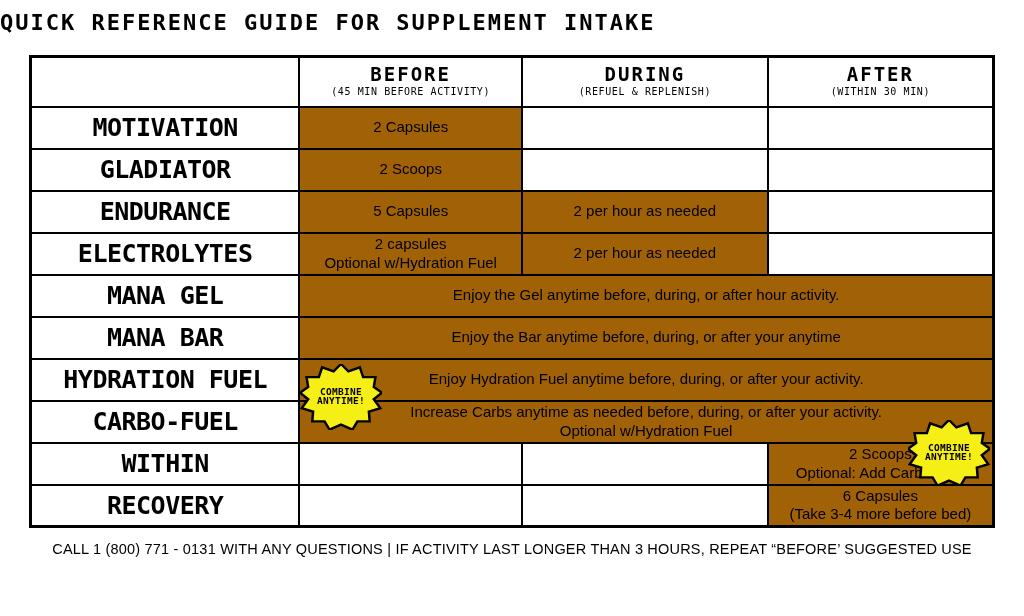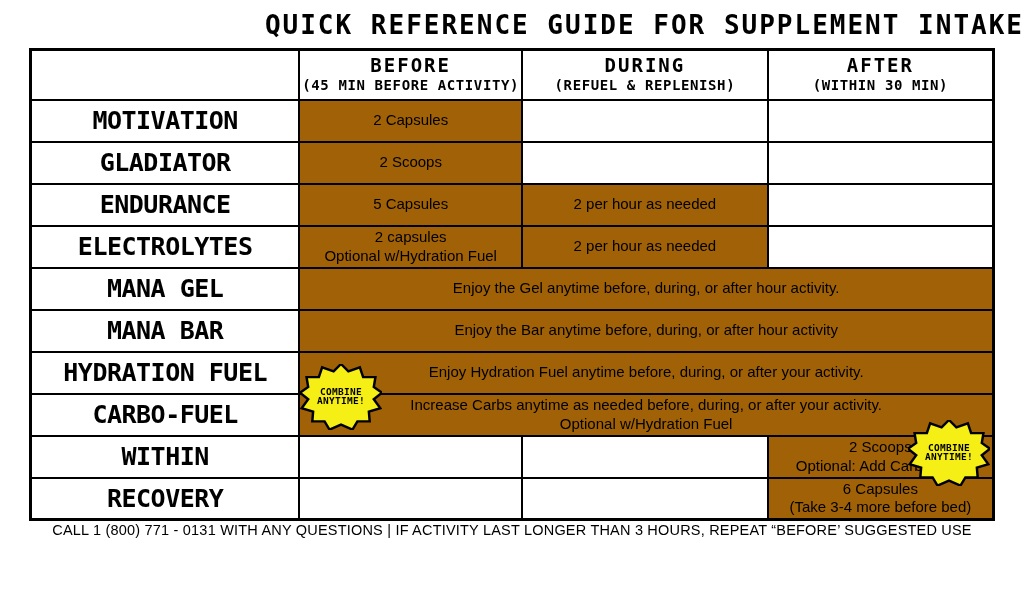--- a/index.html
+++ b/index.html
@@ -14,33 +14,33 @@
     color: #000000;
     overflow: hidden;
   }
   .page {
     position: relative;
     width: 1024px;
     height: 616px;
     box-sizing: border-box;
   }
   .title {
-    text-align: right;
-    font-family: "DejaVu Sans Mono", monospace;
-    font-weight: bold;
-    font-size: 26px;
+    text-align: left;
+    font-family: "DejaVu Sans Mono", monospace;
+    font-weight: bold;
+    font-size: 22px;
     letter-spacing: 2px;
     padding: 10px 0 8px 0;
     white-space: nowrap;
   }
   table.grid {
     border-collapse: collapse;
     table-layout: fixed;
     width: 966px;
-    margin: 0 auto;
+    margin: 12px auto;
     border: 3px solid #000;
   }
   table.grid td, table.grid th {
     border: 2px solid #000;
     padding: 0;
     vertical-align: middle;
     text-align: center;
   }
   col.c0 { width: 268px; }
   col.c1 { width: 222px; }
@@ -52,22 +52,22 @@
     height: 50px;
     font-family: "DejaVu Sans Mono", monospace;
   }
   .hdr .h-main {
     font-weight: bold;
     font-size: 19px;
     letter-spacing: 2px;
     line-height: 1.05;
   }
   .hdr .h-sub {
-    font-weight: bold;
-    font-size: 14px;
+    font-weight: normal;
+    font-size: 10px;
     letter-spacing: 0.6px;
     line-height: 1.3;
   }
   .rowlabel {
     font-family: "DejaVu Sans Mono", monospace;
     font-weight: bold;
     font-size: 25px;
     letter-spacing: -0.5px;
     text-align: left;
     padding-left: 10px;
@@ -180,21 +180,21 @@
         <td class="cell"></td>
       </tr>
 
       <tr class="body-row">
         <td class="rowlabel">MANA GEL</td>
         <td class="cell hl" colspan="3">Enjoy the Gel anytime before, during, or after hour activity.</td>
       </tr>
 
       <tr class="body-row">
         <td class="rowlabel">MANA BAR</td>
-        <td class="cell hl" colspan="3">Enjoy the Bar anytime before, during, or after hour activity</td>
+        <td class="cell hl" colspan="3">Enjoy the Bar anytime before, during, or after your anytime</td>
       </tr>
 
       <tr class="body-row">
         <td class="rowlabel">HYDRATION FUEL</td>
         <td class="cell hl" colspan="3">Enjoy Hydration Fuel anytime before, during, or after your activity.</td>
       </tr>
 
       <tr class="body-row">
         <td class="rowlabel">CARBO-FUEL</td>
         <td class="cell hl" colspan="3">Increase Carbs anytime as needed before, during, or after your activity.<br>Optional w/Hydration Fuel</td>

